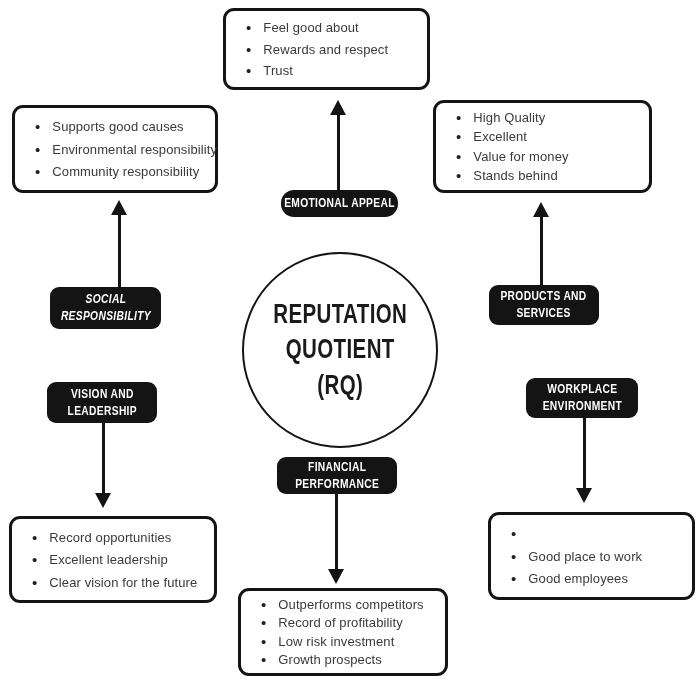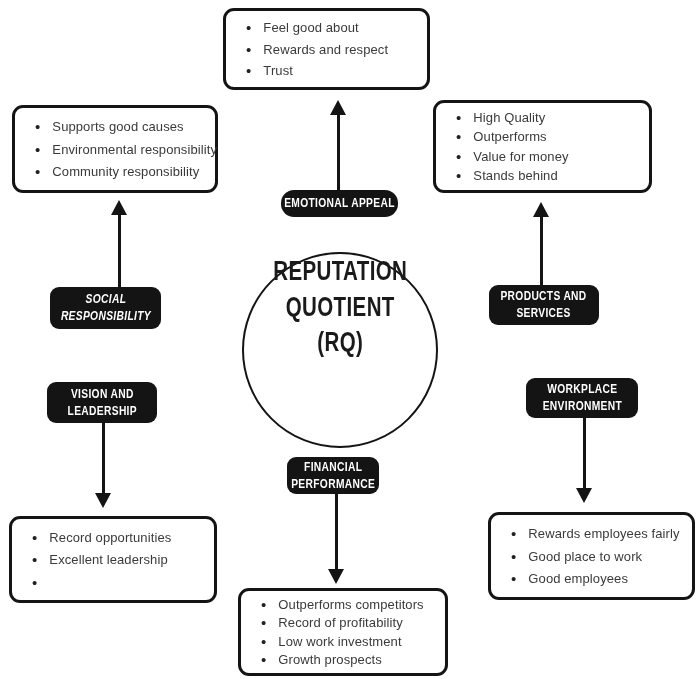--- a/index.html
+++ b/index.html
@@ -68,21 +68,21 @@
 
   
   .center-circle {
     position: absolute;
     left: 242px; top: 252px;
     width: 196px; height: 196px;
     border: 2.5px solid #141414;
     border-radius: 50%;
     background: #ffffff;
     display: flex;
-    align-items: flex-start;
+    align-items: center;
     justify-content: center;
     text-align: center;
   }
   .circle-title {
     display: block;
     color: #1a1a1a;
     font-weight: bold;
     font-size: 27px;
     line-height: 1.32;
     letter-spacing: 0.5px;
@@ -172,21 +172,21 @@
   </div>
 
   <div class="bullet-box" style="left:433px; top:100px; width:219px; height:93px;">
     <ul>
       <li>
           <span class="dot">•</span>
           <span>High Quality</span>
         </li>
       <li>
           <span class="dot">•</span>
-          <span>Outperforms</span>
+          <span>Excellent</span>
         </li>
       <li>
           <span class="dot">•</span>
           <span>Value for money</span>
         </li>
       <li>
           <span class="dot">•</span>
           <span>Stands behind</span>
         </li>
     </ul>
@@ -213,70 +213,70 @@
       <li>
           <span class="dot">•</span>
           <span>Record opportunities</span>
         </li>
       <li>
           <span class="dot">•</span>
           <span>Excellent leadership</span>
         </li>
       <li>
           <span class="dot">•</span>
+          <span>Clear vision for the future</span>
         </li>
     </ul>
   </div>
 
   <div class="pill" style="left:526px; top:378px; width:112px; height:40px;">
     <span class="pill-text">WORKPLACE
 ENVIRONMENT</span>
   </div>
   <div class="arrow down" style="left:576px; top:418px; height:85px;">
     <div class="shaft"></div>
       <div class="head"></div>
   </div>
   <div class="bullet-box" style="left:488px; top:512px; width:207px; height:88px;">
     <ul>
       <li>
           <span class="dot">•</span>
-          <span>Rewards employees fairly</span>
         </li>
       <li>
           <span class="dot">•</span>
           <span>Good place to work</span>
         </li>
       <li>
           <span class="dot">•</span>
           <span>Good employees</span>
         </li>
     </ul>
   </div>
 
-  <div class="pill" style="left:287px; top:457px; width:92px; height:37px;">
+  <div class="pill" style="left:277px; top:457px; width:120px; height:37px;">
     <span class="pill-text">FINANCIAL
 PERFORMANCE</span>
   </div>
   <div class="arrow down" style="left:328px; top:493px; height:91px;">
     <div class="shaft"></div>
       <div class="head"></div>
   </div>
   <div class="bullet-box" style="left:238px; top:588px; width:210px; height:88px;">
     <ul>
       <li>
           <span class="dot">•</span>
           <span>Outperforms competitors</span>
         </li>
       <li>
           <span class="dot">•</span>
           <span>Record of profitability</span>
         </li>
       <li>
           <span class="dot">•</span>
-          <span>Low work investment</span>
+          <span>Low risk investment</span>
         </li>
       <li>
           <span class="dot">•</span>
           <span>Growth prospects</span>
         </li>
     </ul>
   </div>
 
 </div>
 

